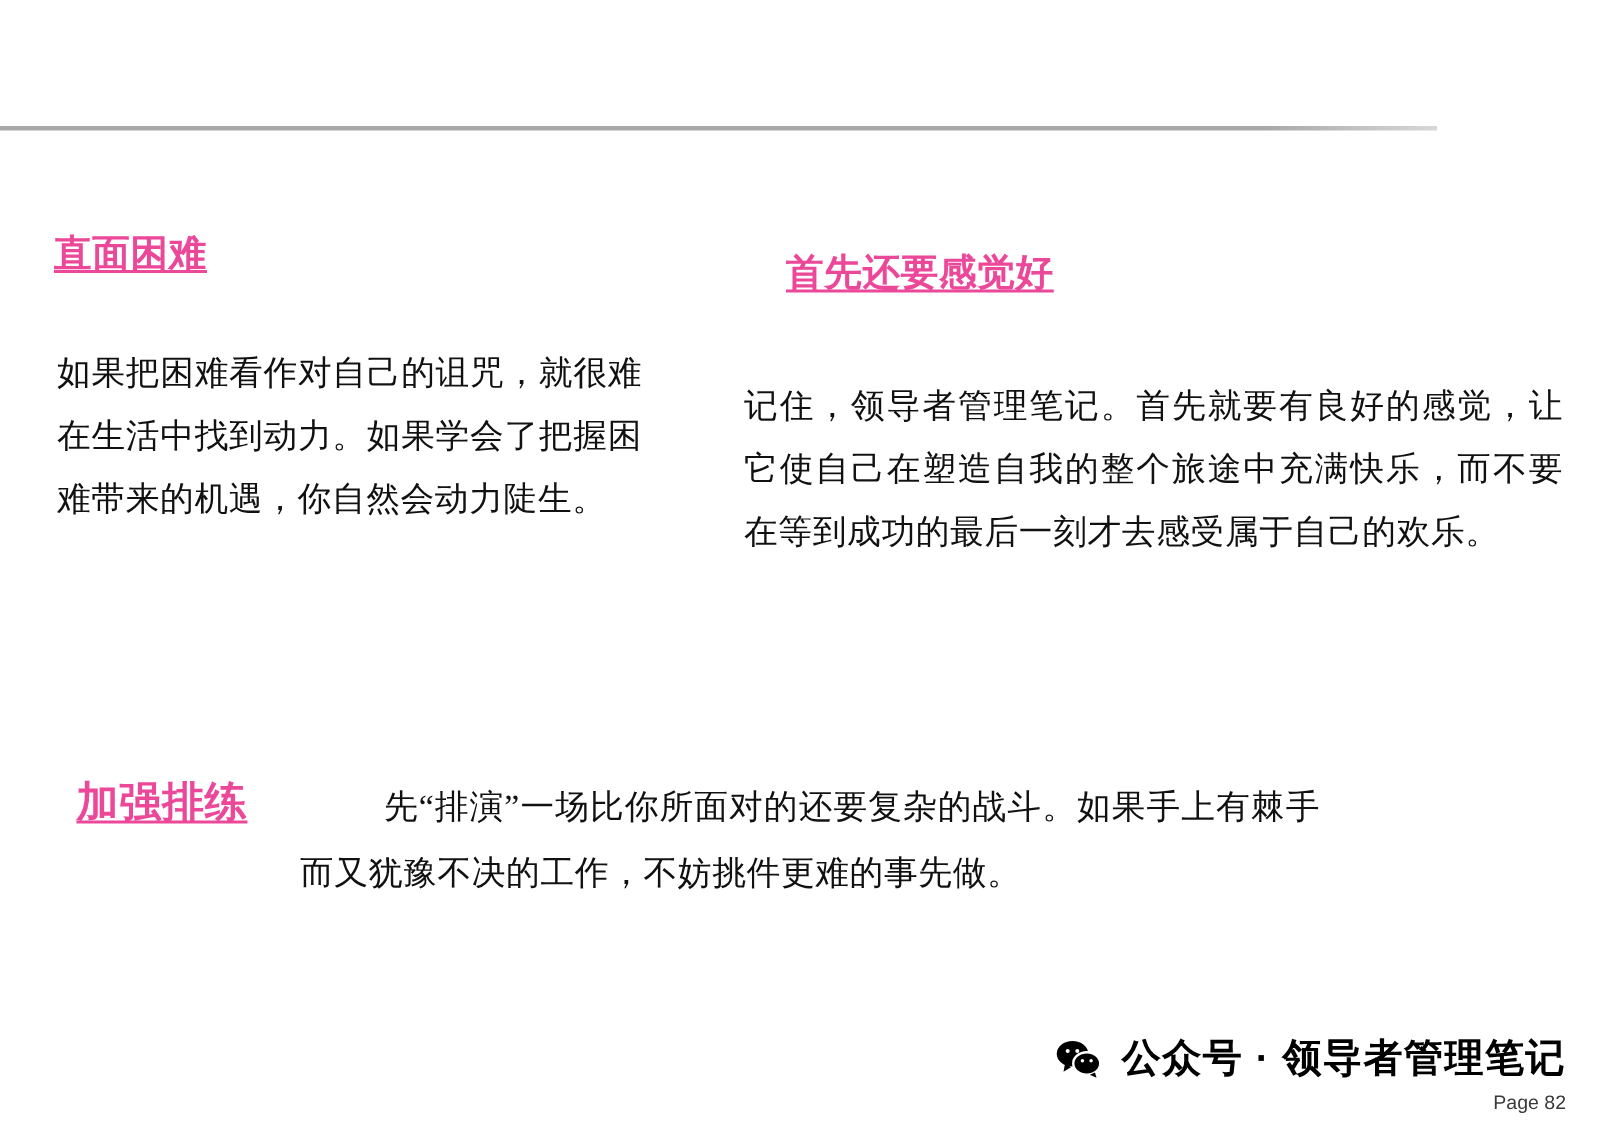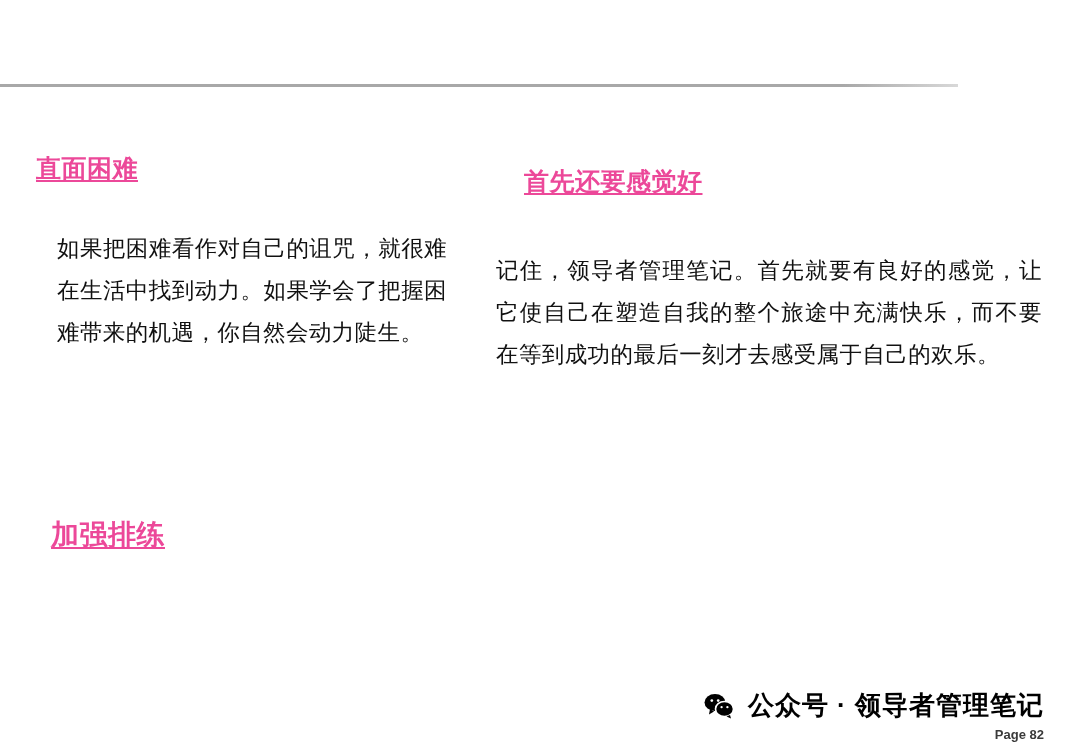--- a/index.html
+++ b/index.html
@@ -59,21 +59,20 @@
     line-height: 42px;
     letter-spacing: 0.4px;
     text-align: justify;
     font-family: "Liberation Serif", "DejaVu Serif", serif;
   }
 
   #para-left {
     left: 38px;
     top: 228px;
     width: 390px;
-    margin-left: 19px;
   }
 
   #para-right {
     left: 496px;
     top: 250px;
     width: 546px;
   }
 
   #para-bottom {
     left: 200px;
@@ -106,40 +105,40 @@
   }
   .wechat-icon svg { display: block; }
 
   .page-number {
     position: absolute;
     right: 36px;
     top: 727px;
     color: #3a3a3a;
     font-size: 13px;
     font-family: "Liberation Sans", "DejaVu Sans", sans-serif;
-    font-weight: bold;
   }
 </style>
 </head>
 <body>
 
 <div class="slide">
 
   <div class="top-rule"></div>
 
   <div class="heading" id="heading-left">直面困难</div>
 
   <div class="body-text" id="para-left">如果把困难看作对自己的诅咒，就很难在生活中找到动力。如果学会了把握困难带来的机遇，你自然会动力陡生。</div>
 
   <div class="heading" id="heading-right">首先还要感觉好</div>
 
   <div class="body-text" id="para-right">记住，领导者管理笔记。首先就要有良好的感觉，让它使自己在塑造自我的整个旅途中充满快乐，而不要在等到成功的最后一刻才去感受属于自己的欢乐。</div>
 
   <div class="heading" id="heading-bottom">加强排练</div>
 
+  <div class="body-text" id="para-bottom">先“排演”一场比你所面对的还要复杂的战斗。如果手上有棘手而又犹豫不决的工作，不妨挑件更难的事先做。</div>
 
   <div class="footer-brand">
     <span class="wechat-icon">
       <svg width="30" height="26" viewBox="0 0 30 26" xmlns="http://www.w3.org/2000/svg">
         <ellipse cx="11" cy="9.5" rx="10.5" ry="8.5" fill="#000000"></ellipse>
         <polygon points="6,16 5,21.5 10,18.5" fill="#000000"></polygon>
         <ellipse cx="20.5" cy="16" rx="9" ry="7.5" fill="#000000" stroke="#ffffff" stroke-width="1.6"></ellipse>
         <polygon points="26,22 27,25.5 22.5,23.5" fill="#000000"></polygon>
         <circle cx="7.8" cy="7.6" r="1.35" fill="#ffffff"></circle>
         <circle cx="14.2" cy="7.6" r="1.35" fill="#ffffff"></circle>

